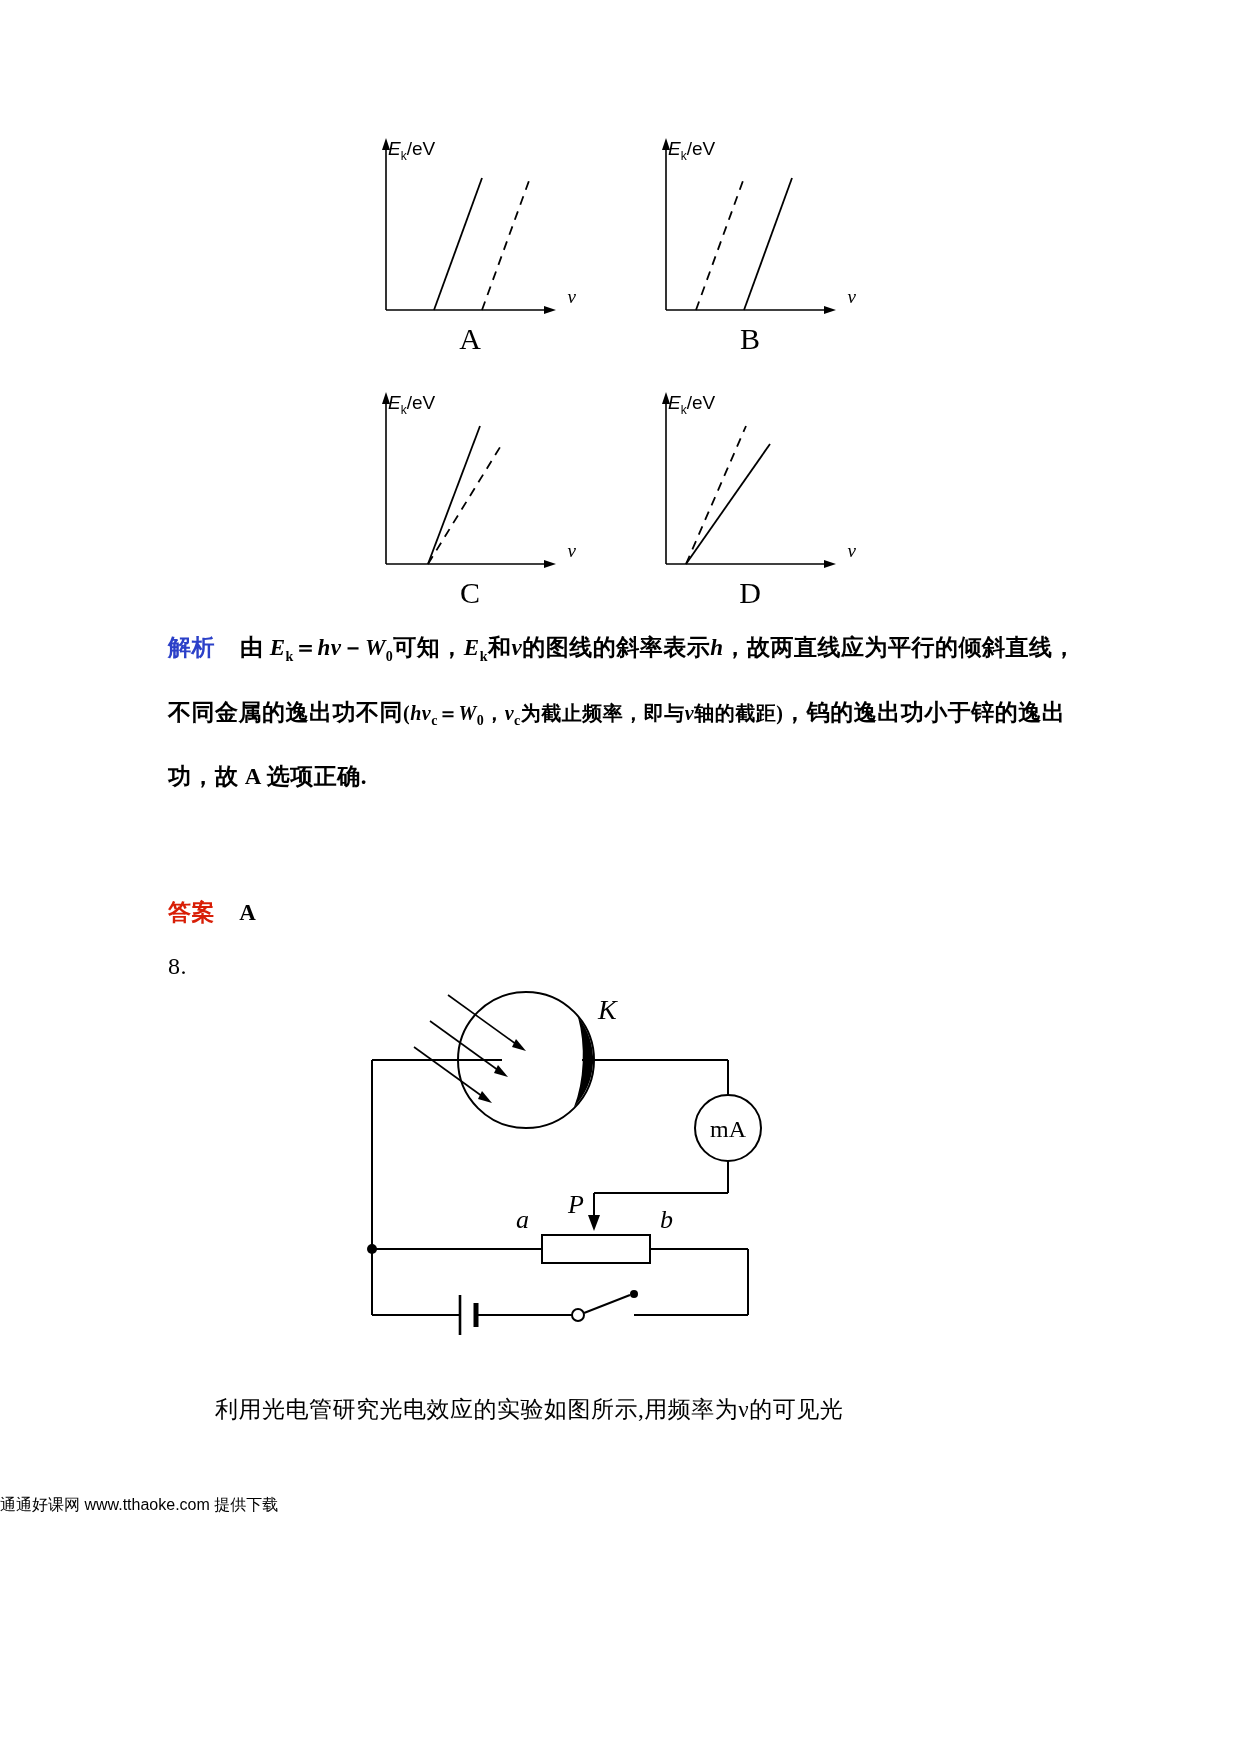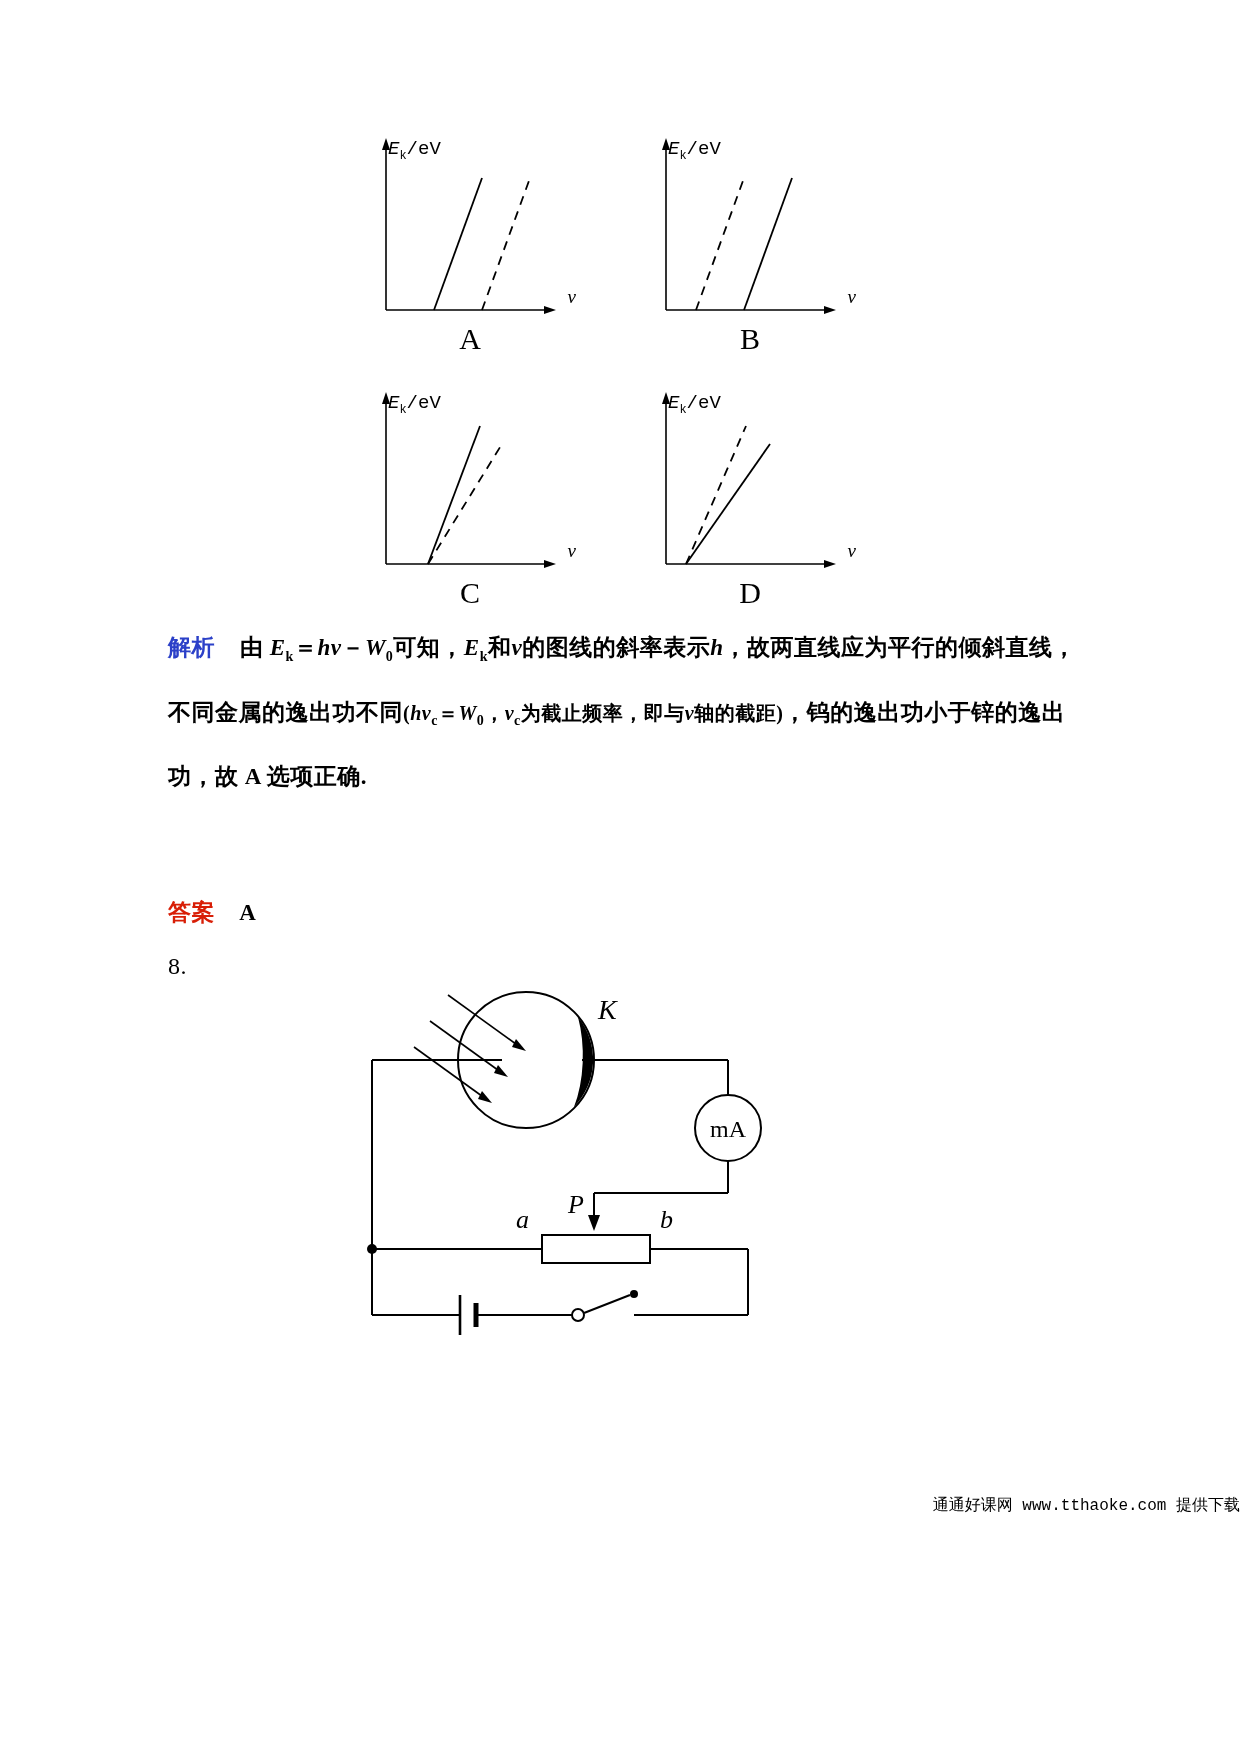--- a/index.html
+++ b/index.html
@@ -41,21 +41,21 @@
     position: relative;
     width: 240px;
     height: 190px;
     margin: 0 auto;
   }
   .axis-label-y {
     position: absolute;
     left: 38px;
     top: 8px;
     font-size: 19px;
-    font-family: Liberation Mono, monospace;
+    font-family: Liberation Sans, sans-serif;
     white-space: nowrap;
   }
   .axis-label-y i { font-style: italic; }
   .axis-label-y sub { font-size: 12px; }
   .axis-label-x {
     position: absolute;
     right: 14px;
     bottom: 12px;
     font-size: 19px;
     font-style: italic;
@@ -120,23 +120,23 @@
     font-size: 23px;
     line-height: 40px;
   }
 
   
   #footer {
     position: absolute;
     left: 0;
     top: 1495px;
     width: 1240px;
-    text-align: right;
+    text-align: left;
     font-size: 16px;
-    font-family: Liberation Mono, monospace;
+    font-family: Liberation Sans, sans-serif;
     color: #000;
   }
 </style>
 </head>
 <body>
 
 <div class="page">
 
   <div class="graphs">
 
@@ -299,16 +299,17 @@
       <line x1="146" y1="318" x2="146" y2="342" stroke="#000" stroke-width="5"></line>
       <line x1="146" y1="330" x2="242" y2="330" stroke="#000" stroke-width="2"></line>
 
       <circle cx="248" cy="330" r="6" fill="none" stroke="#000" stroke-width="2"></circle>
       <line x1="254" y1="328" x2="300" y2="310" stroke="#000" stroke-width="2"></line>
       <circle cx="304" cy="309" r="4" fill="#000"></circle>
       <line x1="304" y1="330" x2="418" y2="330" stroke="#000" stroke-width="2"></line>
     </svg>
   </div>
 
+  <div class="para" id="qtext">利用光电管研究光电效应的实验如图所示,用频率为ν的可见光</div>
 
   <div id="footer">通通好课网  www.tthaoke.com  提供下载</div>
 
 </div>
 
 </body></html>

